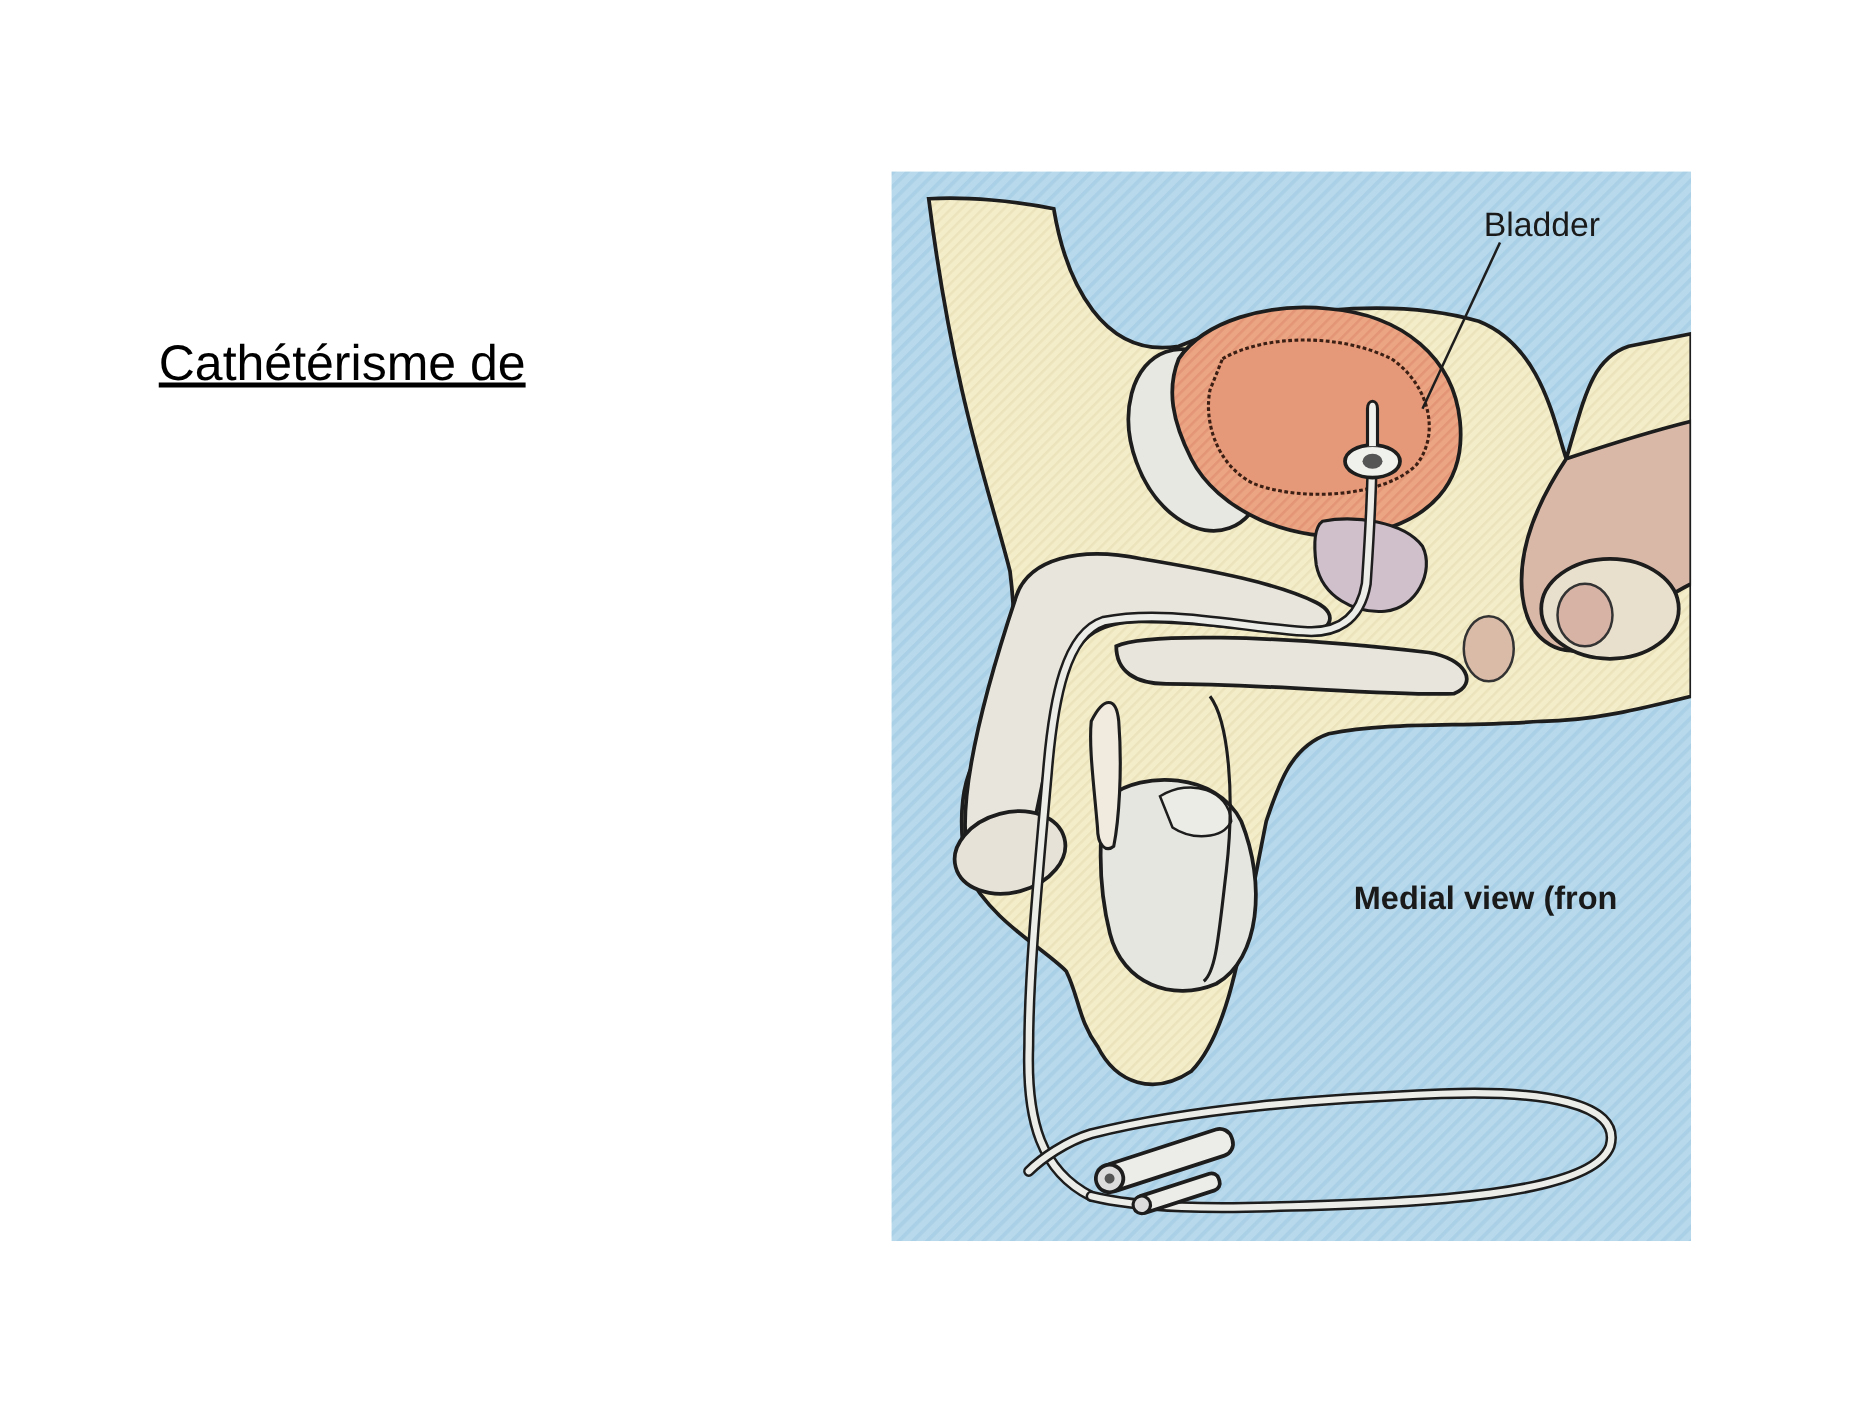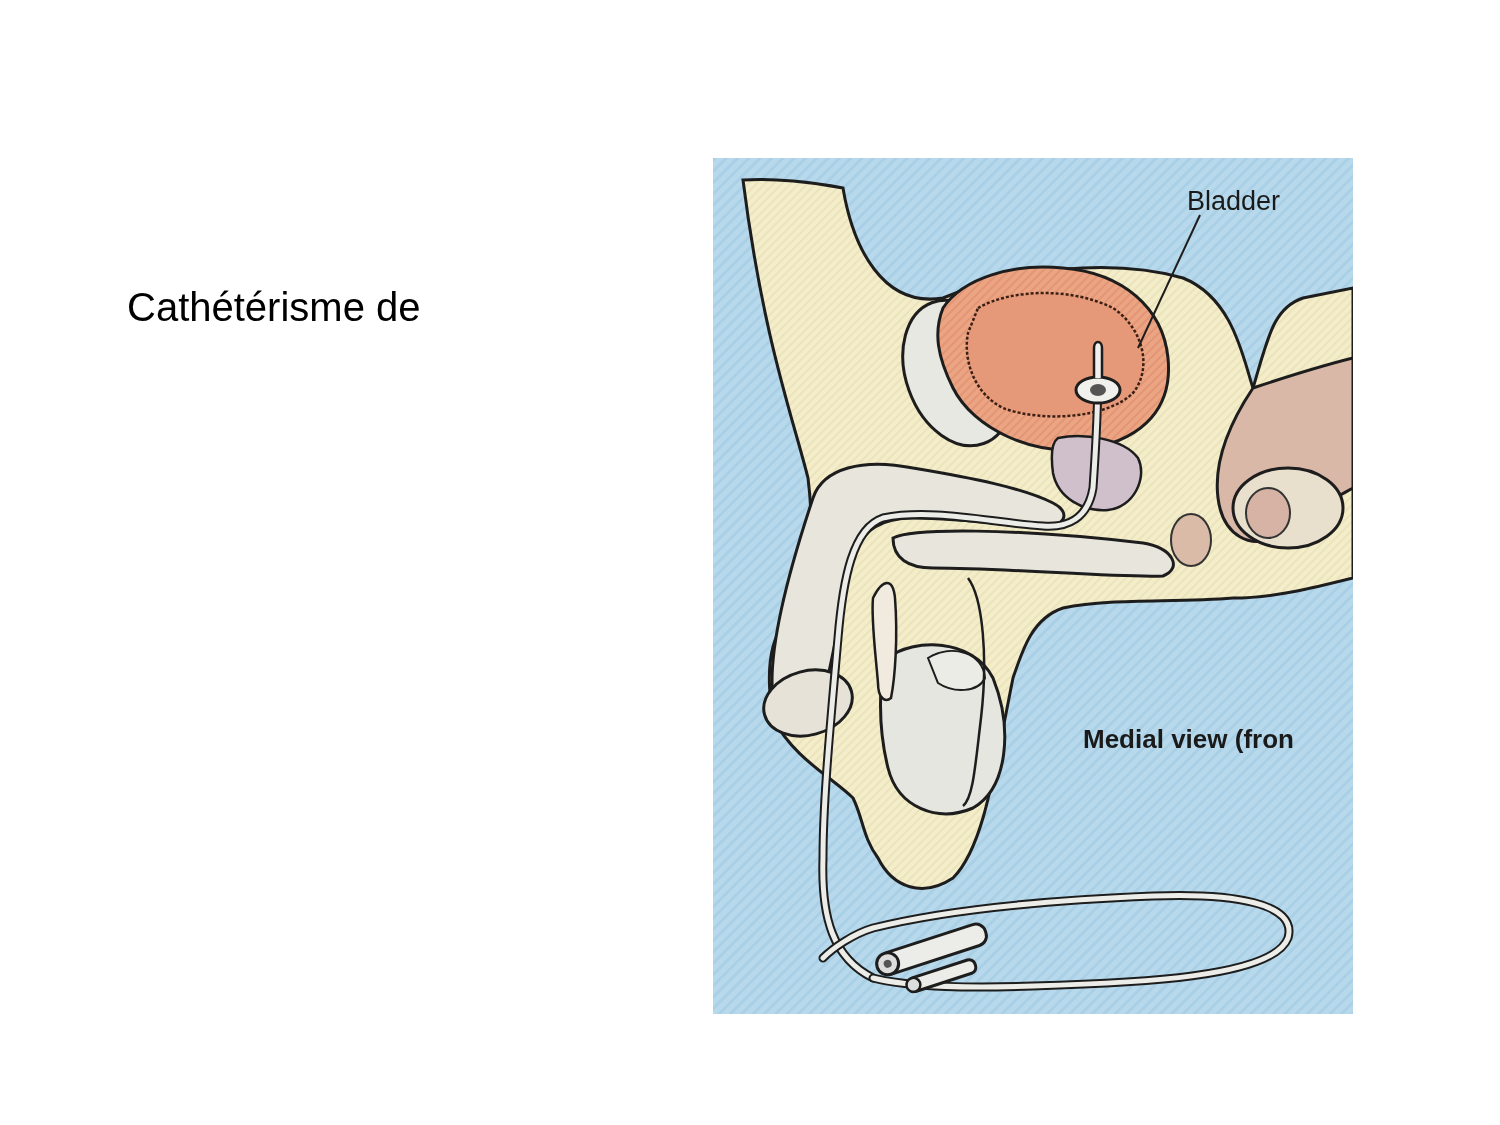--- a/index.html
+++ b/index.html
@@ -2,28 +2,29 @@
 <html><head>
 <meta charset="utf-8">
 <style>
   html, body { margin: 0; padding: 0; }
   body {
     width: 1500px; height: 1125px; background: #ffffff;
     position: relative; overflow: hidden;
     font-family: "Liberation Sans", sans-serif;
   }
   .slide-title {
-    position: absolute; left: 127px; top: 280px;
+    position: absolute; left: 127px; top: 264px;
     font-size: 40px; line-height: 54px; color: #000000;
     width: 420px;
+    text-decoration: underline;
   }
   .slide-title span { display: block; }
   .figure {
     position: absolute; left: 713px; top: 137px;
-    width: 640px; height: 856px; overflow: hidden; margin-top: 21px;
+    width: 640px; height: 856px; overflow: hidden;
   }
   .figure svg { display: block; }
   .label {
     position: absolute; color: #1a1a1a;
     font-family: "Liberation Sans", sans-serif;
     white-space: nowrap;
   }
   .label-bladder { left: 474px; top: 28px; font-size: 27px; }
   .label-view { left: 370px; top: 566px; font-size: 26px; font-weight: bold; }
 </style>

